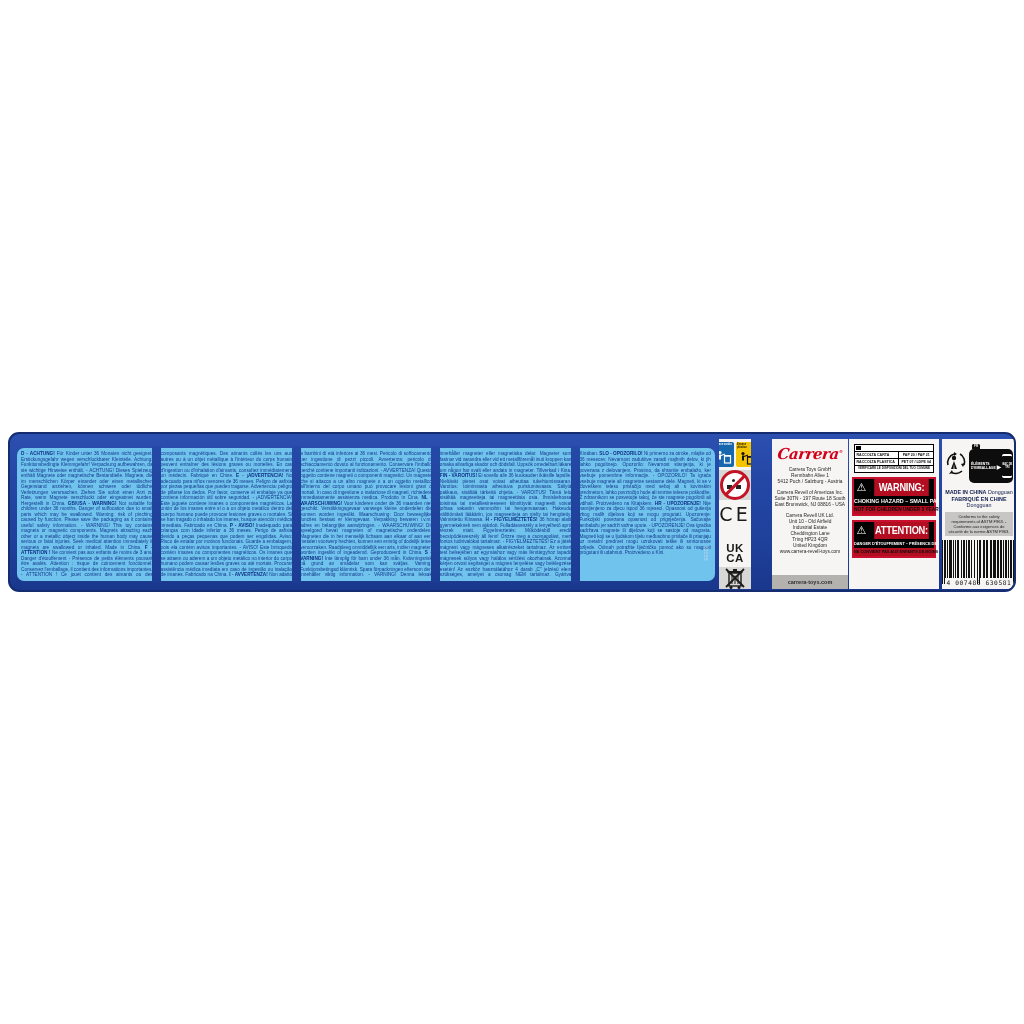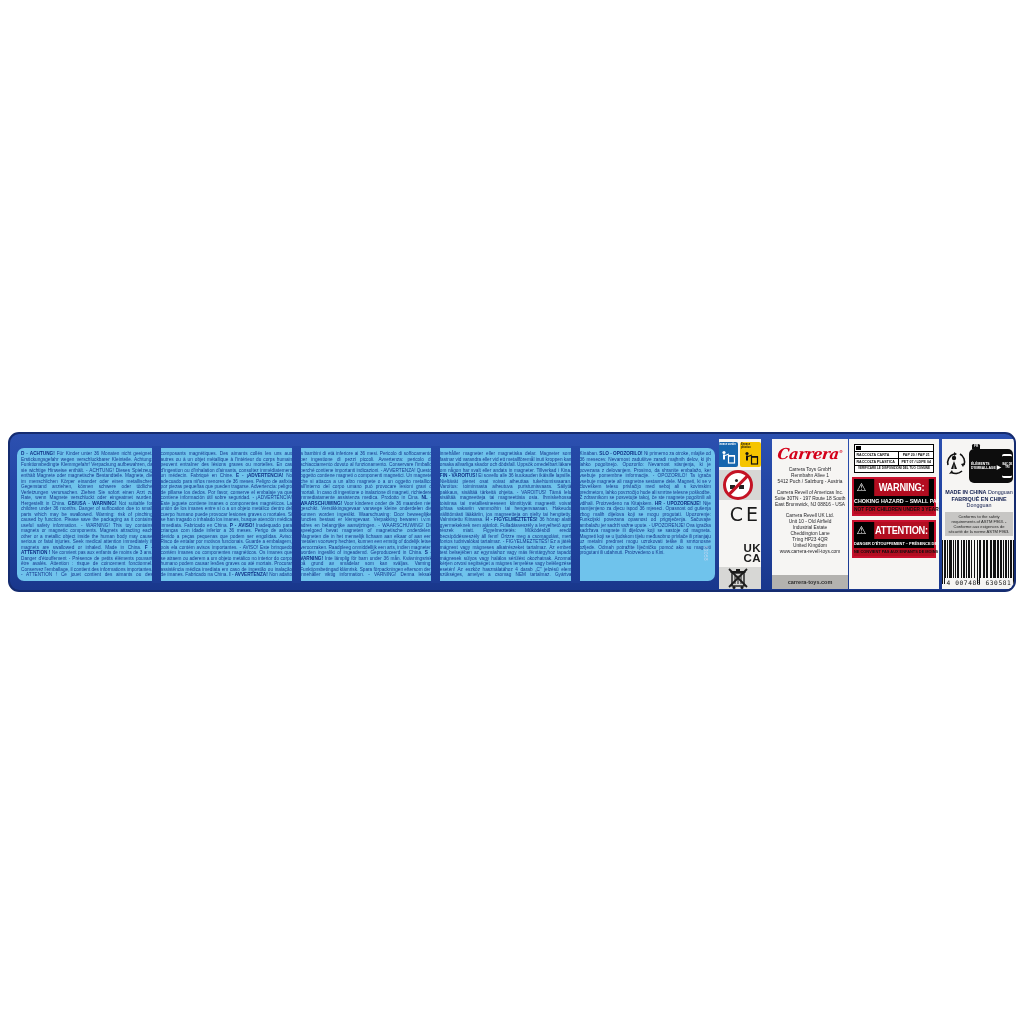--- a/index.html
+++ b/index.html
@@ -29,21 +29,21 @@
     position:absolute;top:-2px;height:137px;width:9px;
     background:linear-gradient(180deg,#2549a7,#1c3c94);
   }
   .vcode{
     position:absolute;left:693px;top:112px;
     writing-mode:vertical-rl;font-size:4.5px;color:#c9d9f2;letter-spacing:0.5px;
   }
   
   .wcol{position:absolute;top:5px;height:150px;background:#f6f5f3;overflow:hidden;box-sizing:border-box;}
   
-  #icons-col{left:709px;width:42px;display:flex;flex-direction:column;align-items:flex-end;}
+  #icons-col{left:709px;width:32px;display:flex;flex-direction:column;align-items:center;}
   .sort-row{display:flex;gap:2px;margin-top:3px;}
   .sort-icon{width:21px;height:25px;border-radius:2px;overflow:hidden;display:flex;flex-direction:column;}
   .sort-icon .cap{font-size:2.6px;line-height:3px;font-weight:bold;padding:1px 1px 0 1px;}
   .sort-icon svg{margin:auto;}
   .graybox{width:46px;background:#d7d7d5;display:flex;align-items:center;justify-content:center;}
   .prohib-wrap{height:37px;margin-top:3px;}
   .prohib{width:24px;height:24px;border:3px solid #c41325;border-radius:50%;position:relative;background:#fff;}
   .prohib .slash{position:absolute;left:-2px;top:10.5px;width:28px;height:3px;background:#c41325;transform:rotate(-45deg);}
   .prohib .m1,.prohib .m2{position:absolute;width:5px;height:3.5px;background:#222;top:12px;}
   .prohib .m1{left:4px;} .prohib .m2{left:13px;}

